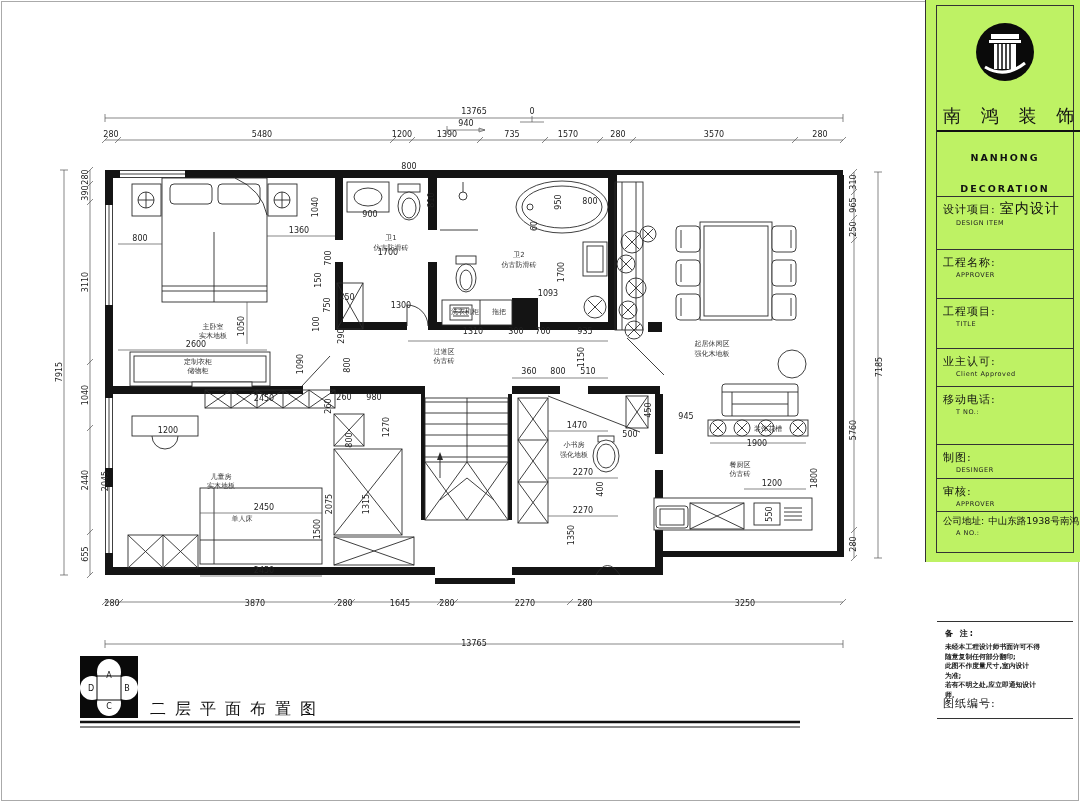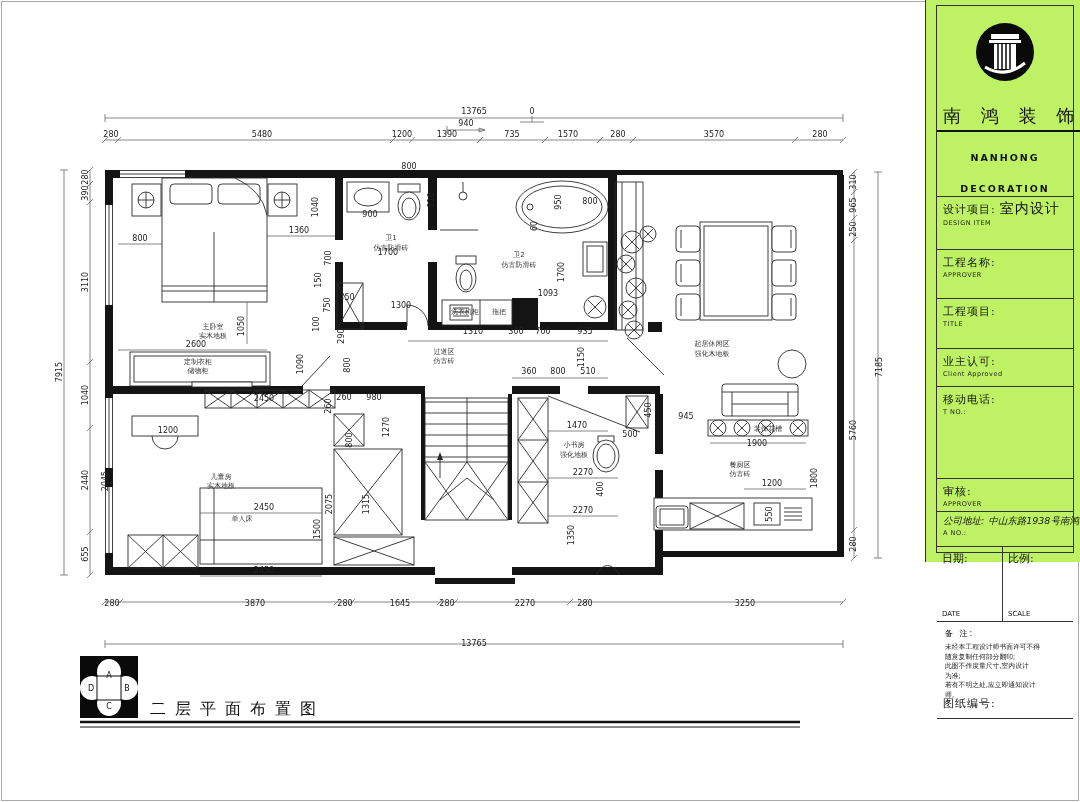--- a/index.html
+++ b/index.html
@@ -16,31 +16,31 @@
   .room{font:7px "DejaVu Sans",sans-serif;fill:#333;text-anchor:middle;}
   .plantitle{font:16px "DejaVu Sans",sans-serif;fill:#111;letter-spacing:9px;}
   .compass-letter{font:8px "DejaVu Sans",sans-serif;fill:#111;text-anchor:middle;}
   
   #title-block{position:absolute;left:925px;top:0;width:155px;height:562px;
                border-left:1px solid #333;background:#bef264;}
   #tb-box{position:absolute;left:10px;right:7px;top:5px;bottom:9px;border:1px solid #333;}
   .tb-row{position:absolute;left:0;right:0;border-top:1px solid #333;padding:3px 6px 0 6px;box-sizing:border-box;}
   .tb-label{font-size:11px;letter-spacing:1px;white-space:nowrap;}
   .tb-value{font-size:14px;margin-left:4px;}
-  .tb-sub{font-size:6.5px;color:#222;letter-spacing:0.5px;margin-top:1px;}
-  .tb-addr .tb-label,.tb-addr .tb-value{font-size:9.5px;letter-spacing:0;font-style:italic;}
+  .tb-sub{font-size:6.5px;color:#222;letter-spacing:0.5px;margin-top:1px;margin-left:13px;}
+  .tb-addr .tb-label,.tb-addr .tb-value{font-size:9.5px;letter-spacing:0;}
   #tb-logo{position:absolute;top:0;left:0;right:0;height:190px;text-align:center;}
   #tb-company{font-size:18px;letter-spacing:7px;display:inline-block;border-bottom:2px solid #111;
               padding:0 2px 2px 6px;margin-top:12px;white-space:nowrap;}
   .tb-en{font-size:9.5px;font-weight:bold;letter-spacing:2px;margin-top:20px;}
   #tb-datescale{position:absolute;left:0;right:0;border-top:1px solid #333;}
   .tb-cell{position:absolute;top:0;bottom:0;padding:4px 5px;box-sizing:border-box;}
   .tb-cell .big{font-size:11px;}
   .tb-cell .sub{position:absolute;bottom:4px;left:5px;font-size:7px;}
-  #tb-notes{position:absolute;left:0;right:0;border-top:1px solid #333;padding:6px 6px 0 8px;box-sizing:border-box;}
+  #tb-notes{position:absolute;left:0;right:0;border-top:1px solid #333;padding:6px 6px 0 8px;box-sizing:border-box;font-weight:bold;}
   #tb-notes .nt{font-size:8px;margin-bottom:4px;letter-spacing:2px;}
   #tb-notes .nl{font-size:6.8px;line-height:9.5px;color:#222;}
   #tb-drawno{position:absolute;left:0;right:0;bottom:0;border-top:1px solid #333;}
   #tb-drawno .tb-label{position:absolute;bottom:8px;left:6px;font-size:11px;letter-spacing:1px;}
 </style>
 </head>
 <body>
 
 <div class="sheet-border"></div>
 
@@ -401,39 +401,33 @@
       <div class="tb-sub">Client Approved</div>
     </div>
     <div class="tb-row" style="top:292px;height:50px">
       <div class="tb-label"><span>工程项目:</span><span class="tb-value"></span></div>
       <div class="tb-sub">TITLE</div>
     </div>
     <div class="tb-row" style="top:380px;height:36px">
       <div class="tb-label"><span>移动电话:</span><span class="tb-value"></span></div>
       <div class="tb-sub">T NO.:</div>
     </div>
+    <div class="tb-row" style="top:438px;height:34px">
+      <div class="tb-label"><span>制图:</span><span class="tb-value"></span></div>
+      <div class="tb-sub">DESINGER</div>
+    </div>
     <div class="tb-row" style="top:472px;height:33px">
       <div class="tb-label"><span>审核:</span><span class="tb-value"></span></div>
       <div class="tb-sub">APPROVER</div>
     </div>
     <div class="tb-row tb-addr" style="top:505px;height:35px">
       <div class="tb-label"><span>公司地址:</span><span class="tb-value">中山东路1938号南鸿</span></div>
       <div class="tb-sub">A NO.:</div>
     </div>
 
-    <div id="tb-datescale" style="top:540px;height:75px">
-      <div class="tb-cell" style="left:0;width:66px;border-right:1px solid #333">
-        <div class="big">日期:</div>
-        <div class="sub">DATE</div>
-      </div>
-      <div class="tb-cell" style="left:66px;right:0">
-        <div class="big">比例:</div>
-        <div class="sub">SCALE</div>
-      </div>
-    </div>
 
     <div id="tb-notes" style="top:615px;height:97px">
       <div class="nt">备 注:</div>
       <div class="nl">未经本工程设计师书面许可不得</div>
       <div class="nl">随意复制任何部分翻印;</div>
       <div class="nl">此图不作度量尺寸,室内设计</div>
       <div class="nl">为准;</div>
       <div class="nl">若有不明之处,应立即通知设计</div>
       <div class="nl">师。</div>
     </div>

